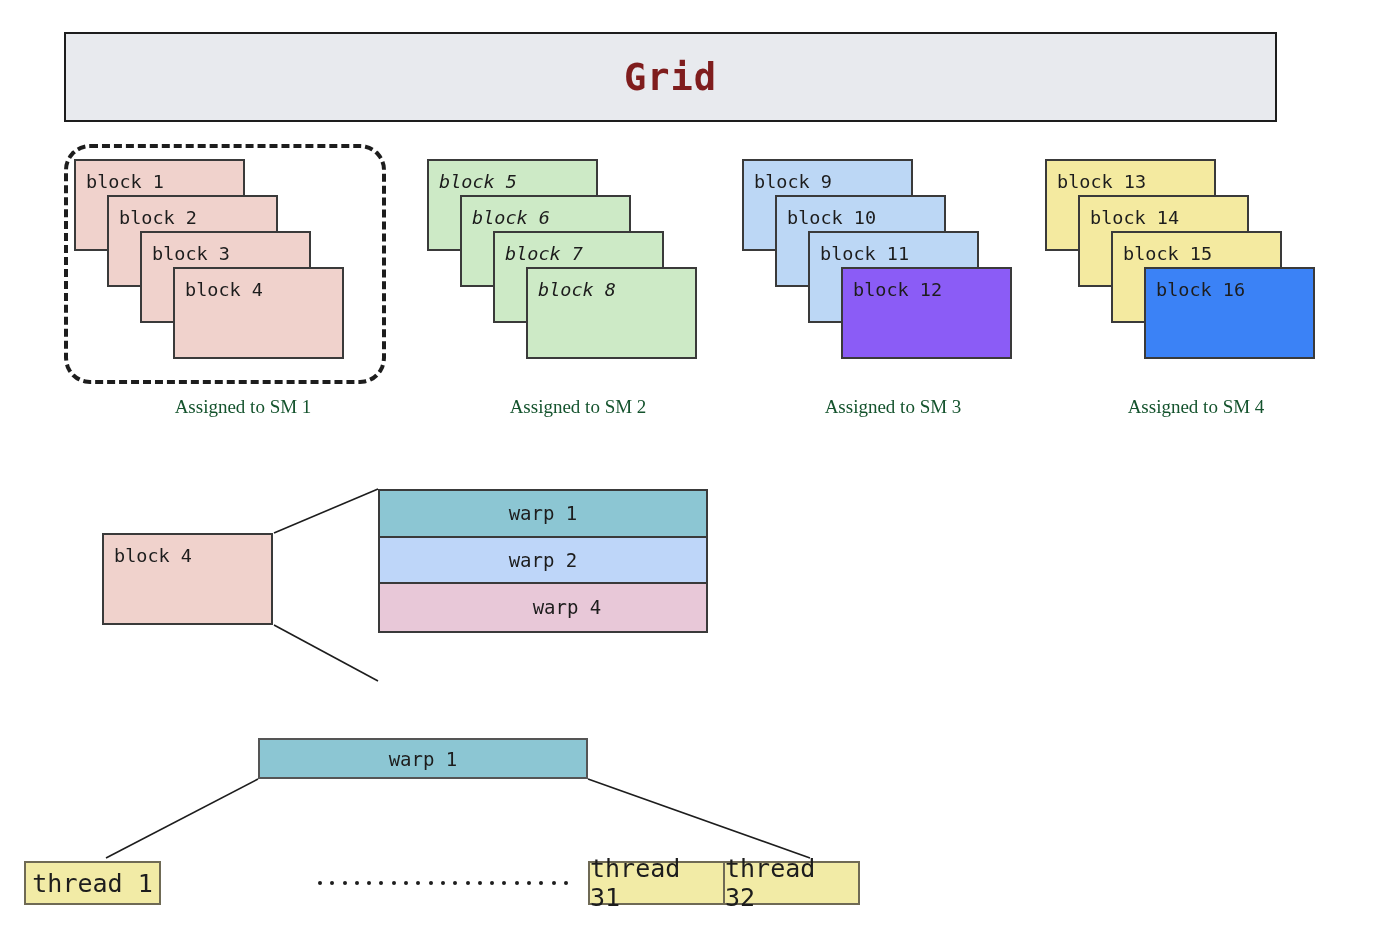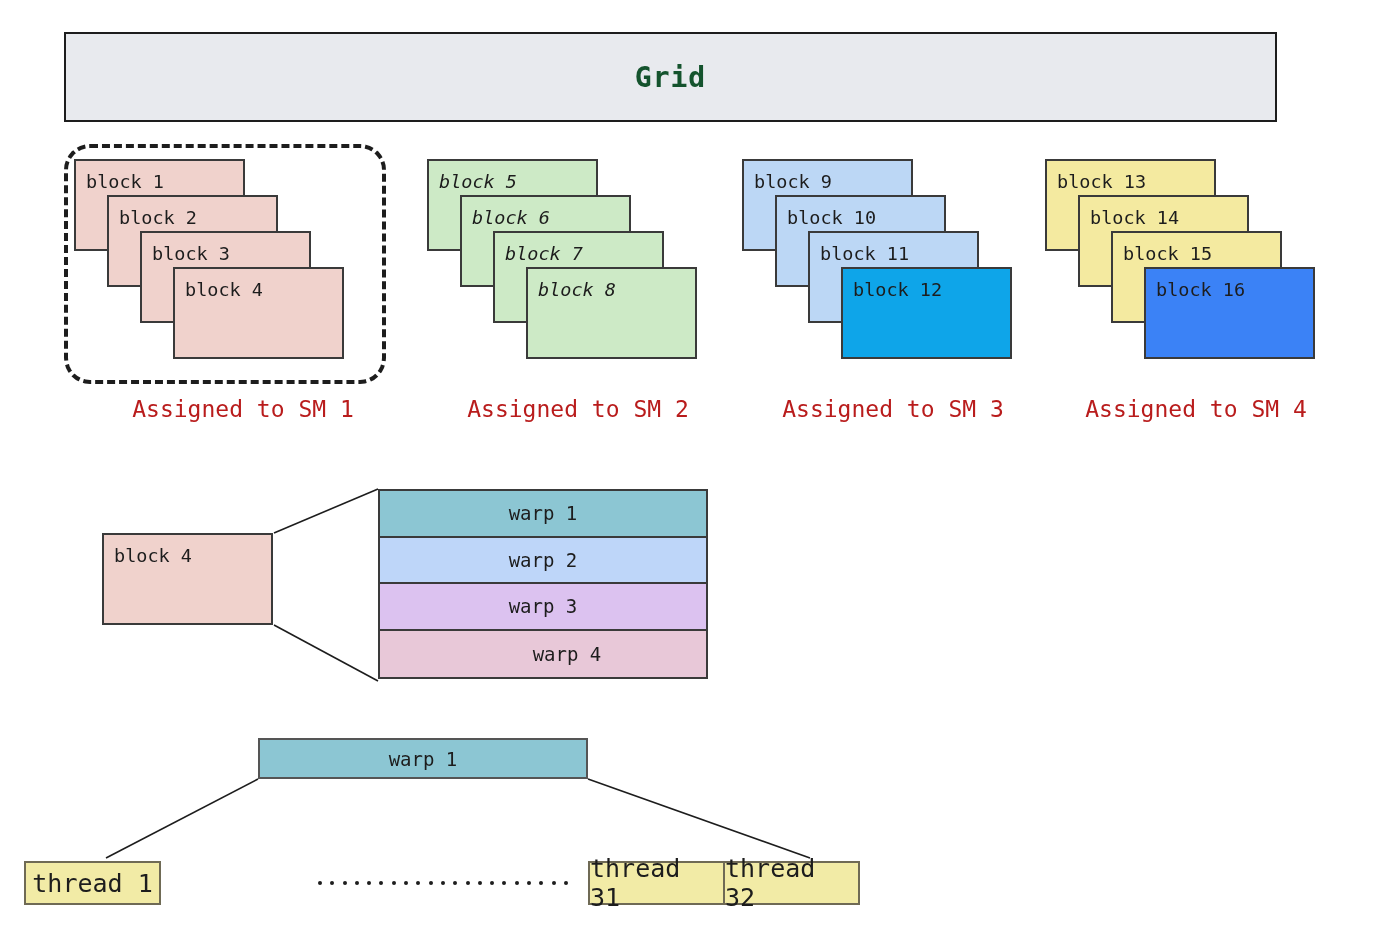--- a/index.html
+++ b/index.html
@@ -27,23 +27,23 @@
     top: 32px;
     width: 1213px;
     height: 90px;
     background: #e8eaee;
     border: 2.5px solid #1d1d1d;
     display: flex;
     align-items: center;
     justify-content: center;
   }
   .grid-title {
-    font-size: 28px;
+    font-size: 37px;
     font-weight: 700;
-    color: #14532d;
+    color: #7f1d1d;
     letter-spacing: 1px;
   }
 
   
   .sm-outline {
     position: absolute;
     left: 64px;
     top: 144px;
     width: 322px;
     height: 240px;
@@ -70,23 +70,24 @@
     top: 10px;
     font-size: 18.5px;
     color: #1d1d1d;
     white-space: nowrap;
   }
 
   .sm-caption {
     position: absolute;
     width: 330px;
     text-align: center;
-    font-size: 23px;
-    color: #b91c1c;
+    font-size: 19px;
+    color: #14532d;
     top: 396px;
+    font-family: Liberation Serif, serif;
   }
 
   
   .block4 {
     position: absolute;
     left: 102px;
     top: 533px;
     width: 171px;
     height: 92px;
     border: 2.5px solid #3a3a3a;
@@ -219,21 +220,21 @@
       <div class="stack" style="left: 742px; top: 159px;">
         <div class="card" style="left: 0px; top: 0px; background: rgb(188, 215, 245); z-index: 1;">
           <span class="card-label">block 9</span>
         </div>
         <div class="card" style="left: 33px; top: 36px; background: rgb(188, 215, 245); z-index: 2;">
           <span class="card-label">block 10</span>
         </div>
         <div class="card" style="left: 66px; top: 72px; background: rgb(188, 215, 245); z-index: 3;">
           <span class="card-label">block 11</span>
         </div>
-        <div class="card" style="left: 99px; top: 108px; background: #0ea5e9; z-index: 4;">
+        <div class="card" style="left: 99px; top: 108px; background: #8b5cf6; z-index: 4;">
           <span class="card-label">block 12</span>
         </div>
       </div>
       <div class="sm-caption" style="left: 728px;">Assigned to SM 3</div>
       <div class="stack" style="left: 1045px; top: 159px;">
         <div class="card" style="left: 0px; top: 0px; background: rgb(244, 234, 160); z-index: 1;">
           <span class="card-label">block 13</span>
         </div>
         <div class="card" style="left: 33px; top: 36px; background: rgb(244, 234, 160); z-index: 2;">
           <span class="card-label">block 14</span>
@@ -248,21 +249,20 @@
       <div class="sm-caption" style="left: 1031px;">Assigned to SM 4</div>
     </div>
 
   <div class="block4">
     <span class="card-label">block 4</span>
   </div>
 
   <div class="warp-stack" id="warp-stack">
       <div class="warp-row" style="background: rgb(140, 198, 211);">warp 1</div>
       <div class="warp-row" style="background: rgb(190, 214, 249);">warp 2</div>
-      <div class="warp-row" style="background: rgb(220, 194, 240);">warp 3</div>
       <div class="warp-row" style="background: rgb(232, 200, 216);">warp 4</div>
     </div>
 
   <div class="warp-bottom" id="warp-bottom" style="background: rgb(140, 198, 211);">
     <span>warp 1</span>
   </div>
 
   <div class="thread-group" id="threads-left" style="left:24px;">
       <div class="thread-box">thread 1</div>
     </div>

